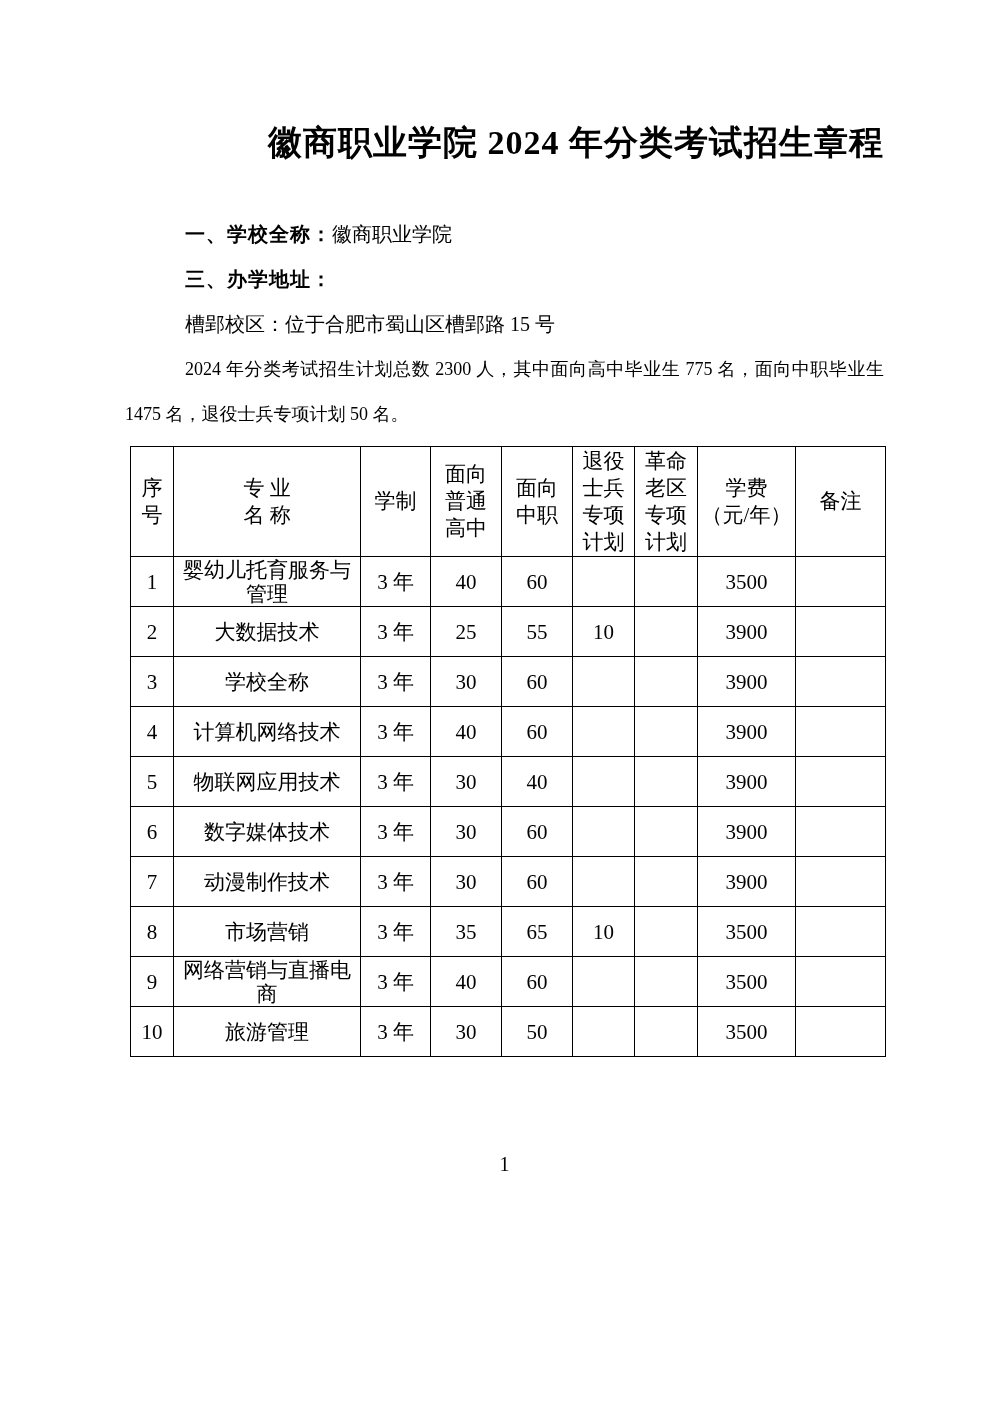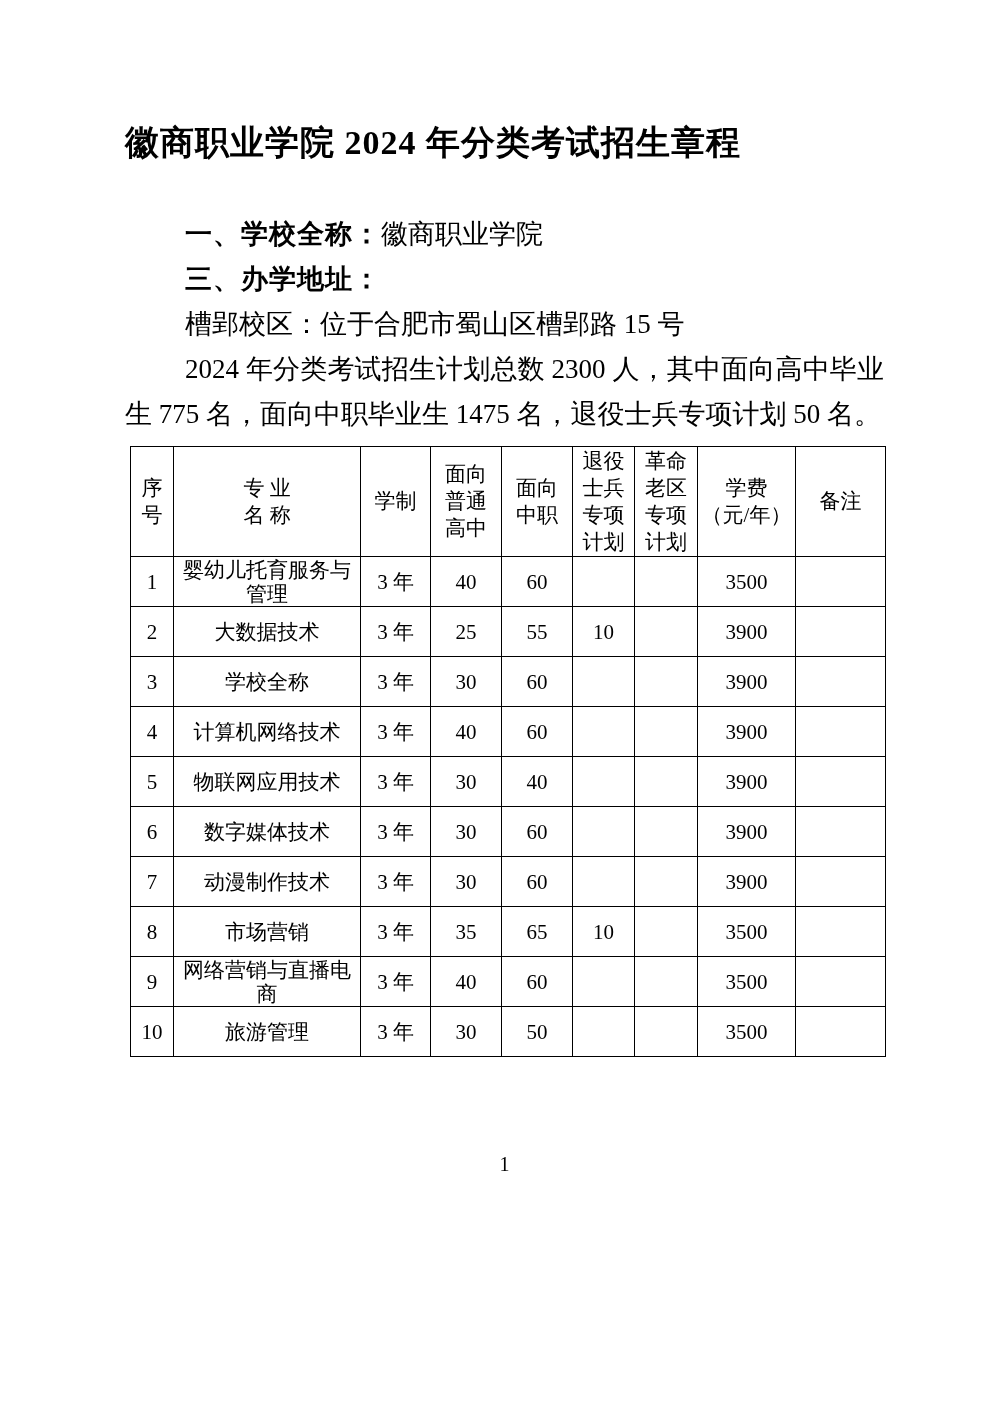--- a/index.html
+++ b/index.html
@@ -12,50 +12,50 @@
     height: 1415px;
     position: relative;
     font-family: "Liberation Serif", "DejaVu Serif", serif;
     color: #000000;
   }
   .doc {
     padding: 116px 118px 0 125px;
     box-sizing: border-box;
   }
   .title {
-    text-align: left;
+    text-align: right;
     font-size: 34px;
     line-height: 54px;
     font-weight: bold;
     font-family: "Liberation Serif", "DejaVu Serif", serif;
     letter-spacing: 1px;
   }
   .content {
     margin-top: 42px;
   }
   .line {
-    font-size: 27px;
+    font-size: 20px;
     line-height: 45px;
     height: 45px;
     white-space: nowrap;
   }
   .indent {
     padding-left: 60px;
   }
   .sec-label {
     font-family: "Liberation Sans", "DejaVu Sans", sans-serif;
     font-weight: bold;
     letter-spacing: 1px;
   }
   .sec-value {
     font-family: "Liberation Serif", "DejaVu Serif", serif;
     font-weight: normal;
   }
   .para {
-    font-size: 27px;
+    font-size: 18px;
     line-height: 45px;
     margin: 0;
     text-indent: 60px;
     text-align: justify;
   }
   table.plan {
     margin-top: 9px;
     margin-left: 5px;
     border-collapse: collapse;
     table-layout: fixed;

